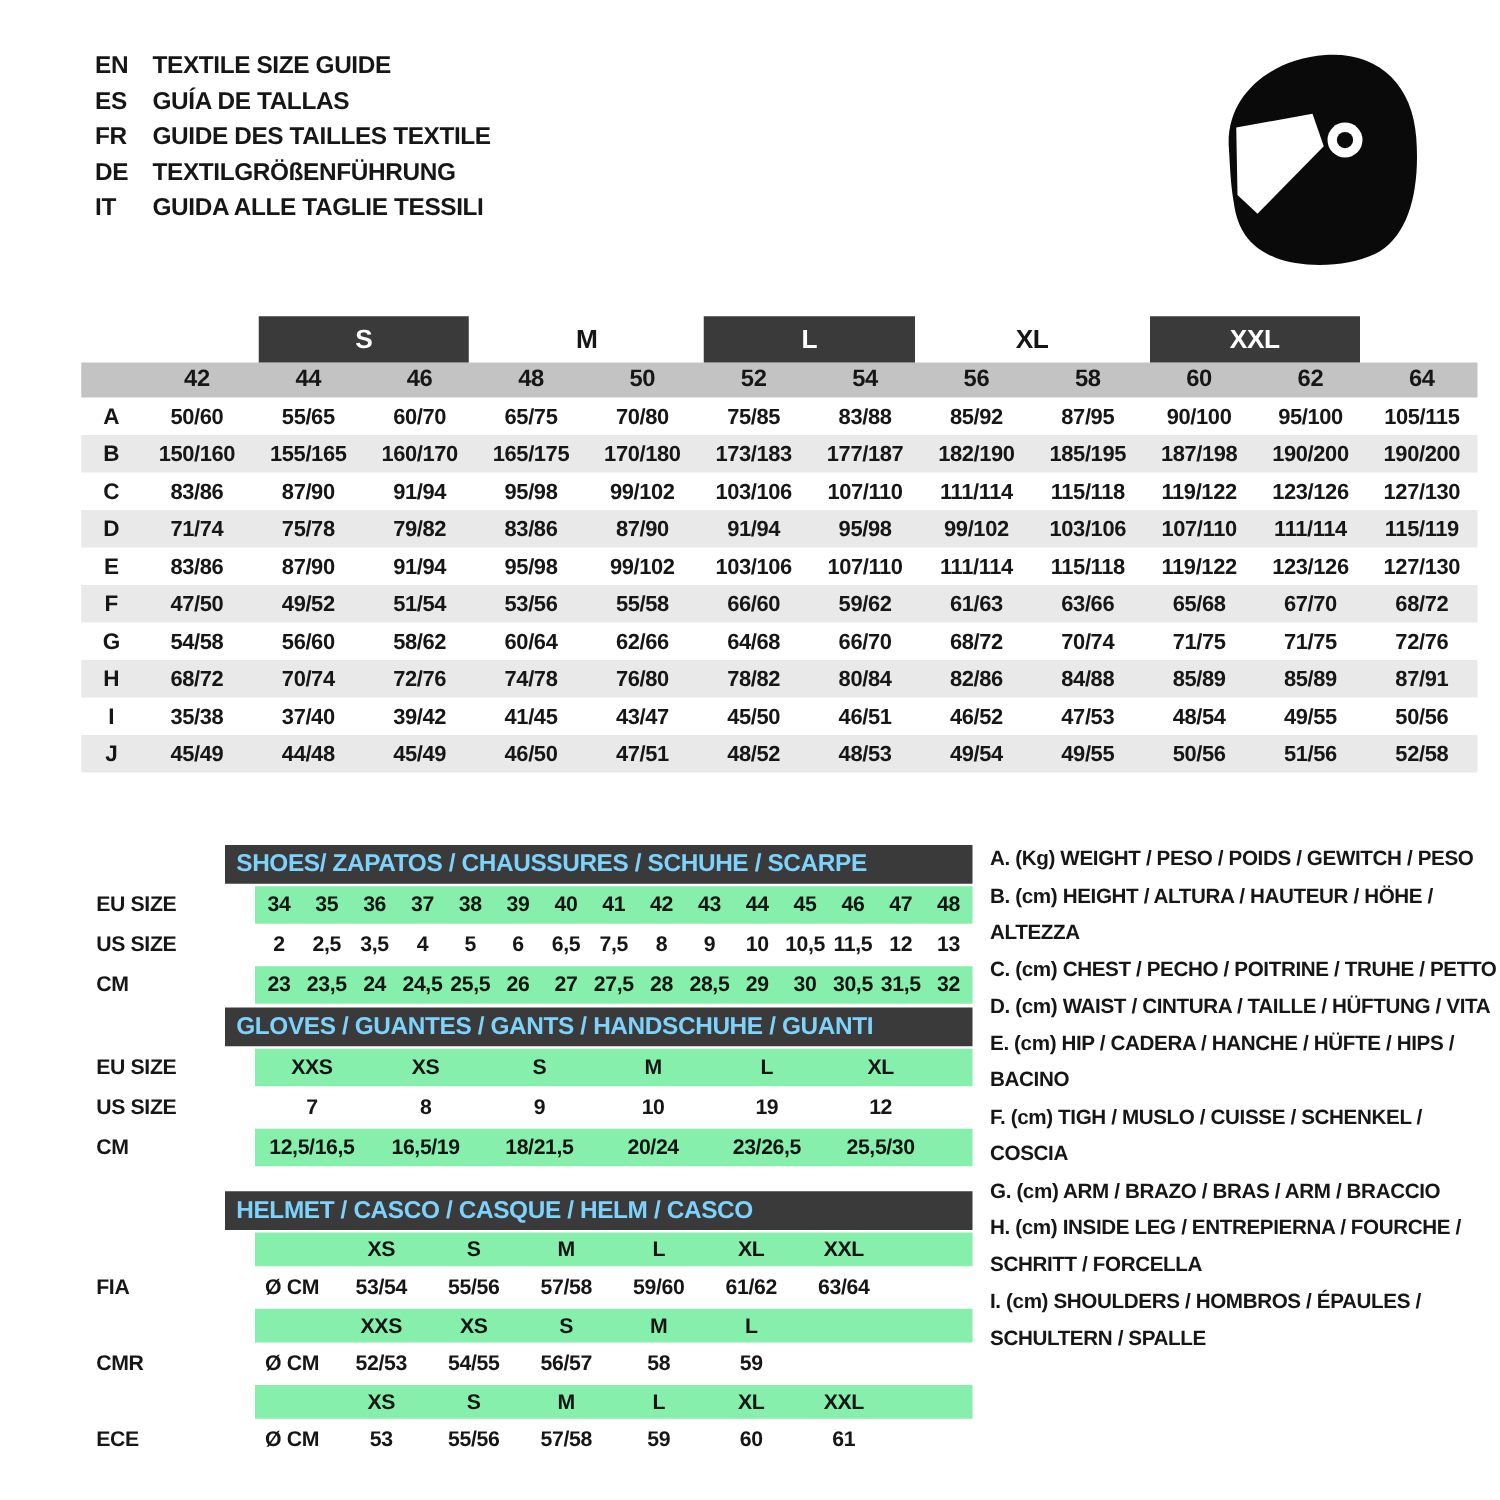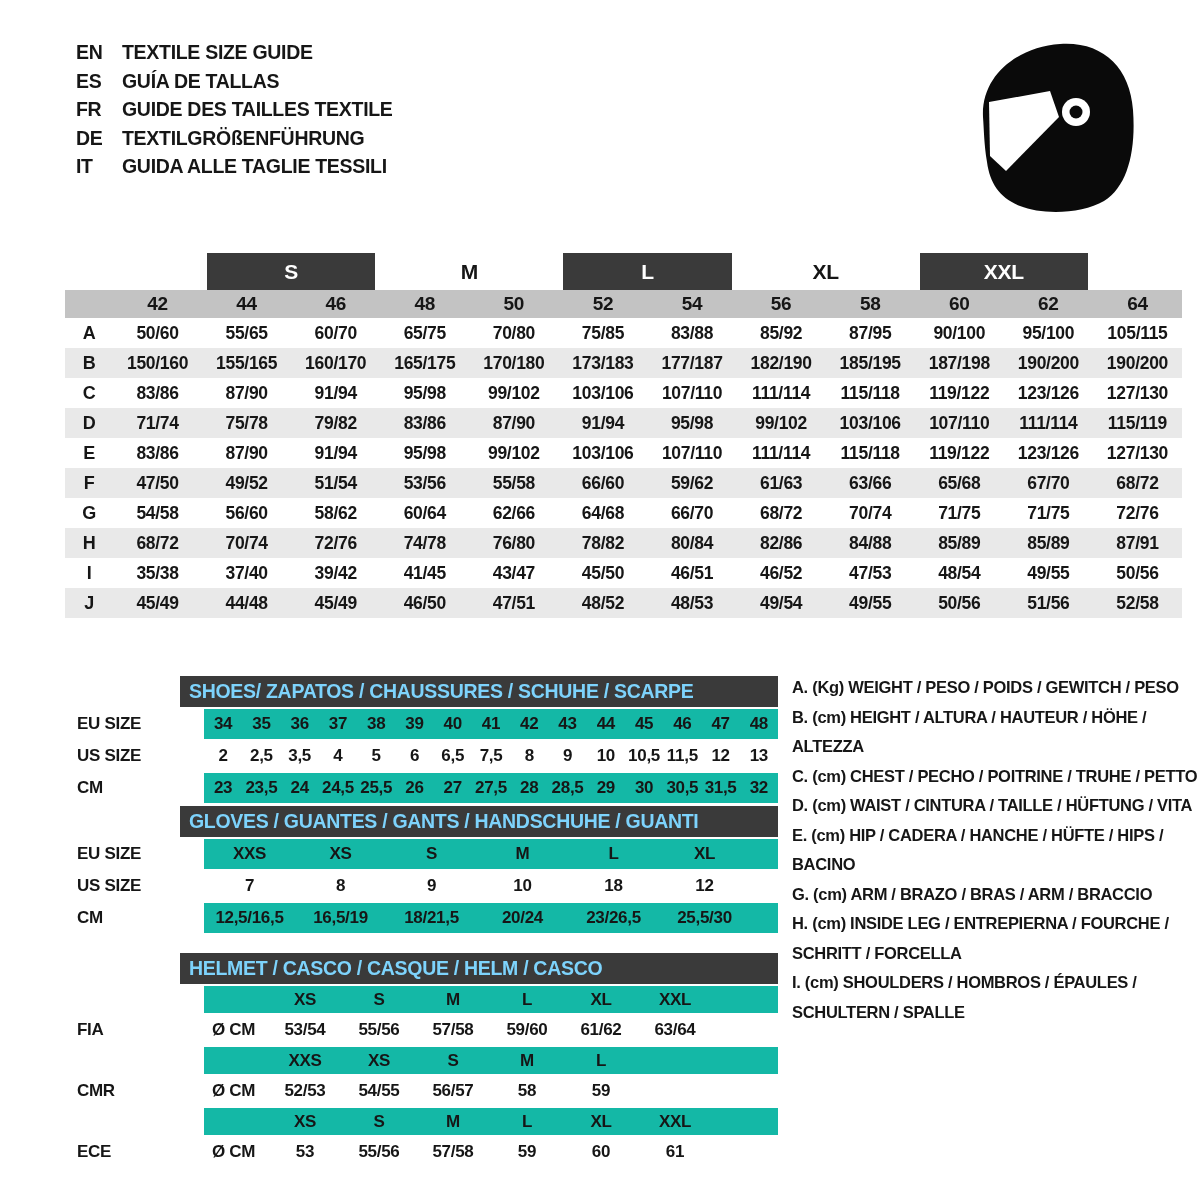--- a/index.html
+++ b/index.html
@@ -40,21 +40,21 @@
   .helmet-table { top:953px; }
   .strip-header {
     margin-left:115px; height:31px; line-height:31px;
     background:#3a3a3a; color:#7dd3fc; font-size:19.5px;
     padding-left:9px; margin-bottom:2px; white-space:nowrap; overflow:hidden;
   }
   .strip-row { display:flex; height:30px; line-height:30px; margin-bottom:2px;gap:24px; }
   .strip-row.short { height:27px; line-height:27px; }
   .strip-label { width:115px; font-size:17px; padding-left:12px; }
   .strip-band { flex:1; display:grid; font-size:17px; }
-  .strip-band.gray { background:#14b8a6; }
+  .strip-band.gray { background:#86efac; }
   .strip-band .cell { text-align:center; white-space:nowrap; overflow:hidden; }
   .cols-shoes  { grid-template-columns:repeat(15,1fr); }
   .cols-gloves { grid-template-columns:repeat(6,91px); }
   .cols-helmet { grid-template-columns:64px repeat(6,74px); }
   .cols-helmet .cell.unit { text-align:left; padding-left:8px; }
 
   
   .legend { position:absolute; left:792px; top:673px; width:408px; }
   .legend-line { font-size:16.5px; line-height:29.5px; }
 </style>
@@ -353,21 +353,21 @@
             <div class="cell">XL</div>
           </div>
         </div>
         <div class="strip-row">
           <div class="strip-label">US SIZE</div>
           <div class="strip-band cols-gloves">
             <div class="cell">7</div>
             <div class="cell">8</div>
             <div class="cell">9</div>
             <div class="cell">10</div>
-            <div class="cell">18</div>
+            <div class="cell">19</div>
             <div class="cell">12</div>
           </div>
         </div>
         <div class="strip-row">
           <div class="strip-label">CM</div>
           <div class="strip-band cols-gloves gray">
             <div class="cell">12,5/16,5</div>
             <div class="cell">16,5/19</div>
             <div class="cell">18/21,5</div>
             <div class="cell">20/24</div>
@@ -455,18 +455,19 @@
         </div>
       </div>
   </div>
 
   <div class="legend">
       <div class="legend-line">A. (Kg) WEIGHT / PESO / POIDS / GEWITCH / PESO</div>
       <div class="legend-line">B. (cm) HEIGHT / ALTURA / HAUTEUR / HÖHE / ALTEZZA</div>
       <div class="legend-line">C. (cm) CHEST / PECHO / POITRINE / TRUHE / PETTO</div>
       <div class="legend-line">D. (cm) WAIST / CINTURA / TAILLE / HÜFTUNG / VITA</div>
       <div class="legend-line">E. (cm) HIP / CADERA / HANCHE / HÜFTE / HIPS /  BACINO</div>
+      <div class="legend-line">F. (cm) TIGH / MUSLO / CUISSE / SCHENKEL / COSCIA</div>
       <div class="legend-line">G. (cm) ARM  / BRAZO / BRAS / ARM / BRACCIO</div>
       <div class="legend-line">H. (cm) INSIDE LEG / ENTREPIERNA / FOURCHE / SCHRITT / FORCELLA</div>
       <div class="legend-line">I.  (cm) SHOULDERS / HOMBROS / ÉPAULES / SCHULTERN / SPALLE</div>
     </div>
 
 </div>
 
 </body></html>

